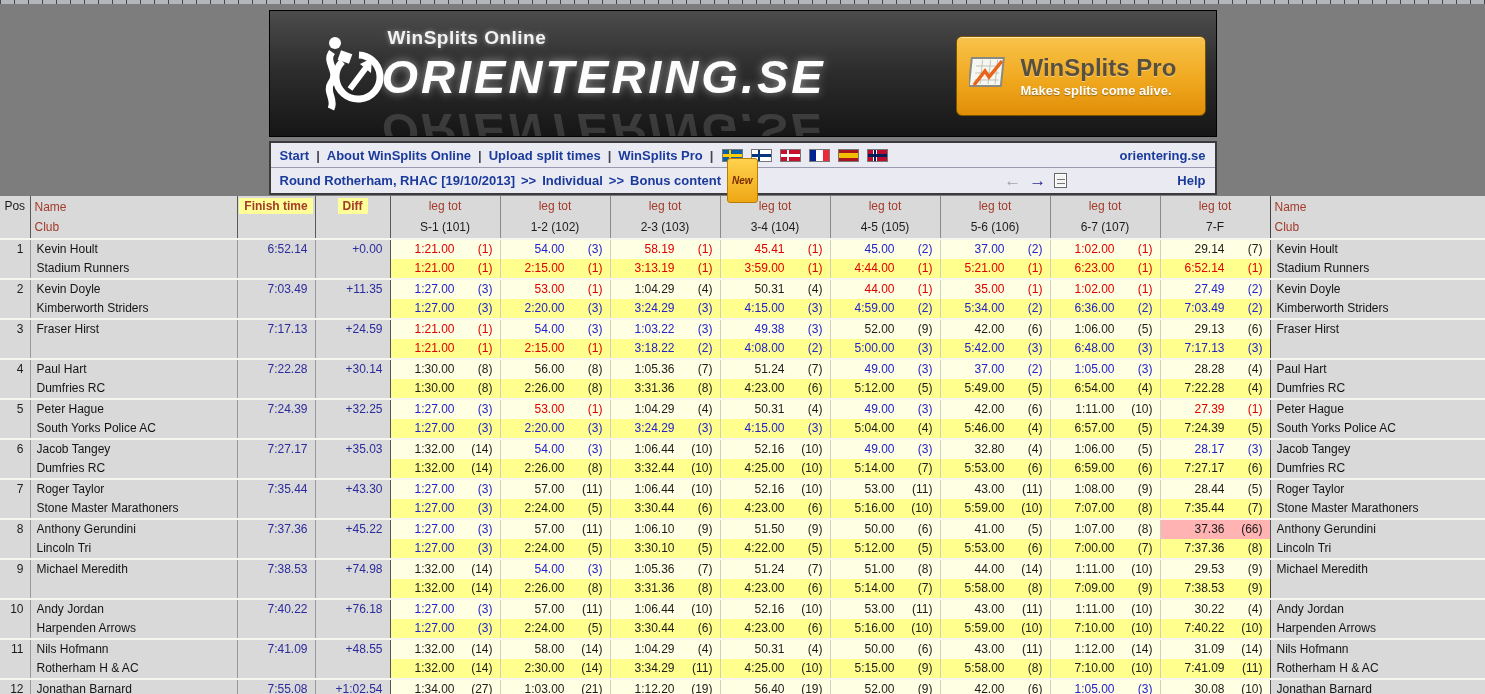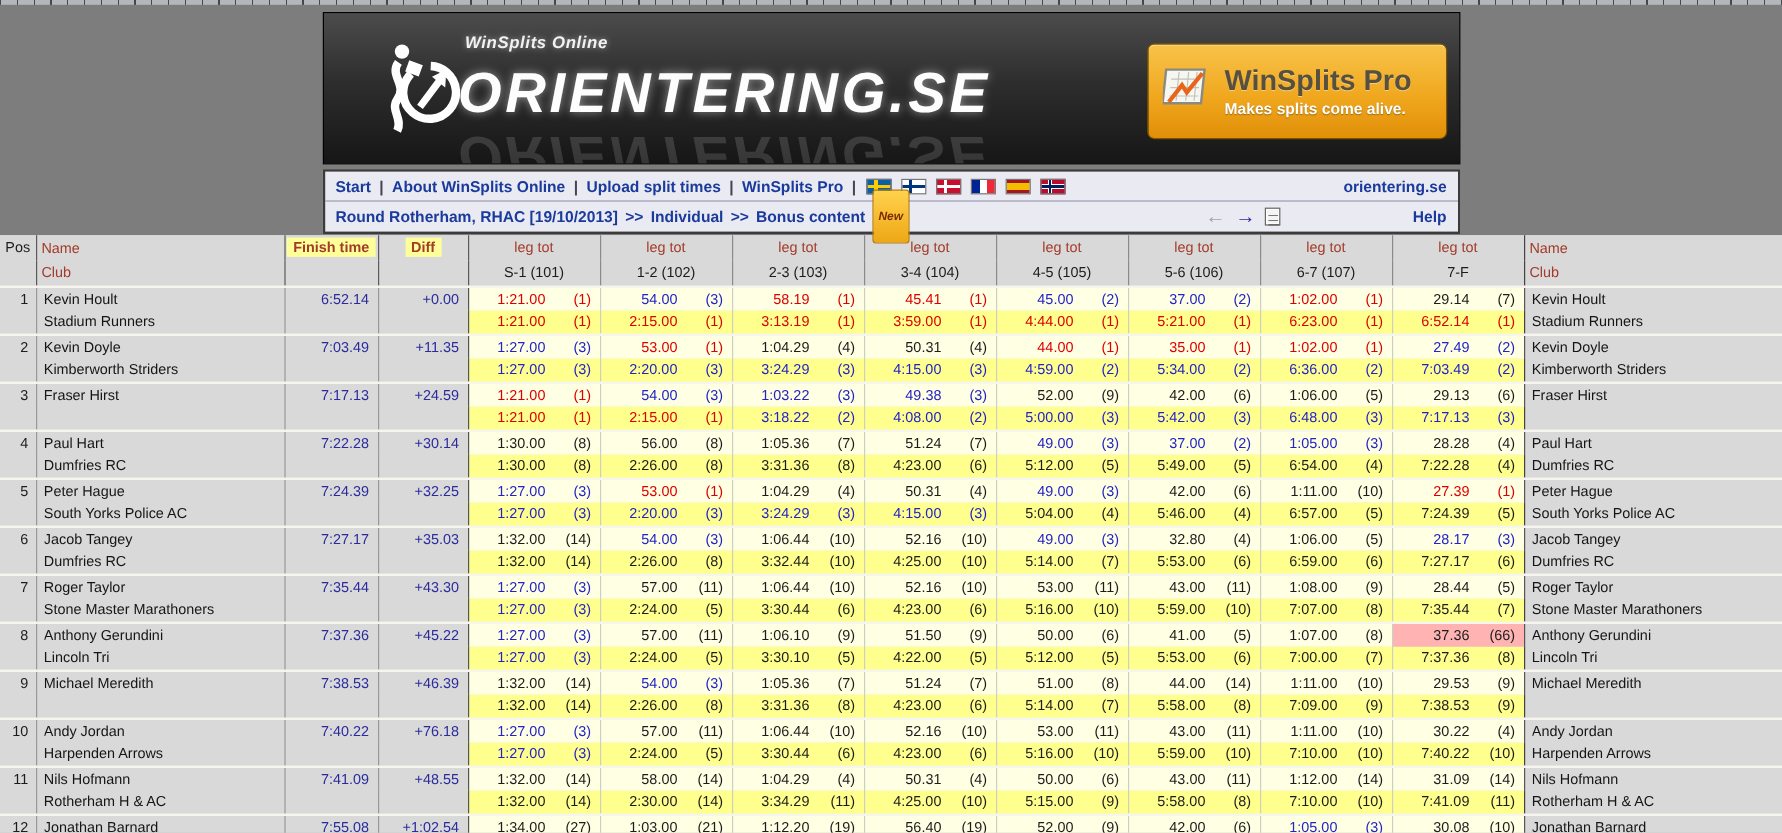--- a/index.html
+++ b/index.html
@@ -10,21 +10,21 @@
   .top-strip { height:4px; width:100%;
     background:repeating-linear-gradient(90deg,#44464a 0 1px,#b3b7bb 1px 14px); }
 
   
   .masthead { height:192px; display:flex; flex-direction:column; align-items:center; }
   .brandbox { width:948px; height:127px; margin-top:6px; position:relative; overflow:hidden;
     background:linear-gradient(180deg,#4c4c4c 0%,#2e2e2e 45%,#161616 100%);
     border:1px solid #000; }
   .logo-icon { position:absolute; left:52px; top:14px; }
   .brand-small { position:absolute; left:118px; top:16px; color:#f2f2f2;
-    font-size:14px; font-weight:bold; font-style:italic; letter-spacing:.5px;
+    font-size:19px; font-weight:bold; letter-spacing:.5px;
     text-shadow:0 0 5px rgba(255,255,255,.45); }
   .brand-large { position:absolute; left:112px; top:38px; color:#fdfdfd;
     font-size:47px; font-weight:bold; font-style:italic; letter-spacing:3px;
     text-shadow:0 0 8px rgba(255,255,255,.5); white-space:nowrap; }
   .brand-reflect { position:absolute; left:112px; top:92px; color:#ffffff;
     font-size:47px; font-weight:bold; font-style:italic; letter-spacing:3px;
     transform:scaleY(-1); opacity:.14; white-space:nowrap; }
   .pro-badge { position:absolute; right:10px; top:25px; width:250px; height:80px;
     background:linear-gradient(180deg,#f8c34a 0%,#f0a81f 55%,#e08f07 100%);
     border:1px solid #7a5400; border-radius:6px;
@@ -1132,21 +1132,21 @@
           </div>
         </td>
       </tr>
       <tr class="line1">
         <td class="c-pos" rowspan="2">9</td>
         <td class="c-name" rowspan="2">
           <div class="nm">Michael Meredith</div>
           <div class="nm"></div>
         </td>
         <td class="c-fin" rowspan="2">7:38.53</td>
-        <td class="c-diff" rowspan="2">+46.39</td>
+        <td class="c-diff" rowspan="2">+74.98</td>
         <td class="legcell lg">
           <div class="cellflex r4">
             <span class="t">1:32.00</span>
             <span class="r">(14)</span>
           </div>
         </td>
         <td class="legcell lg">
           <div class="cellflex r2">
             <span class="t">54.00</span>
             <span class="r">(3)</span>

